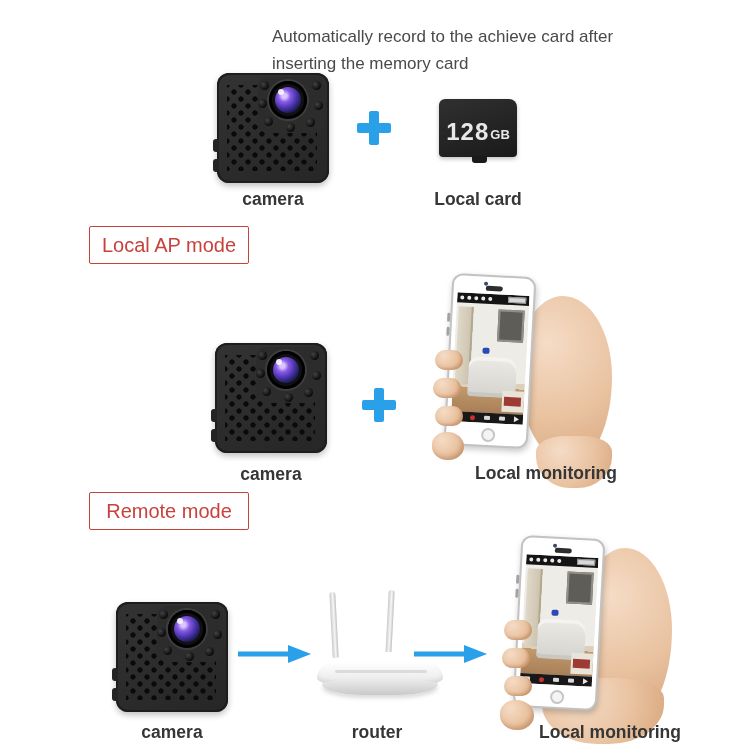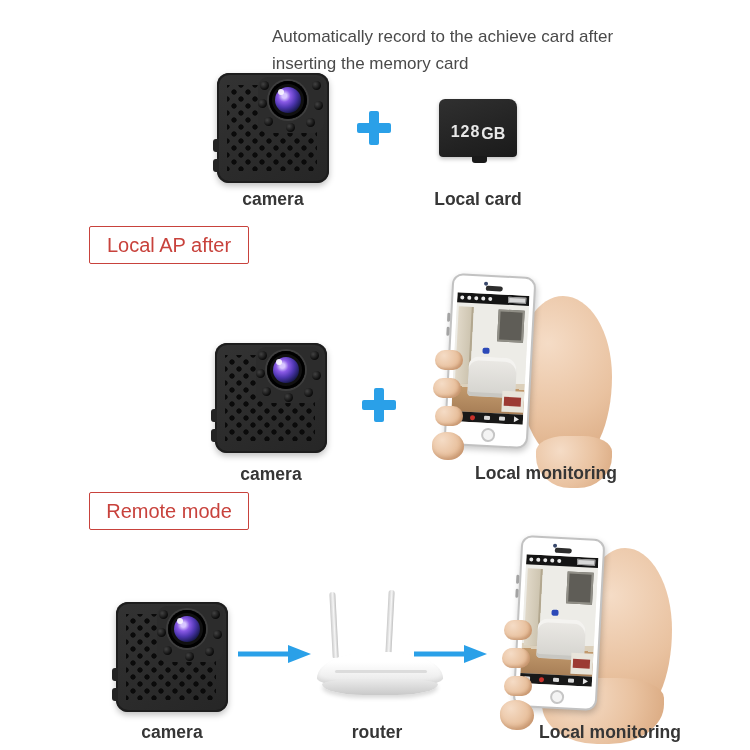--- a/index.html
+++ b/index.html
@@ -45,22 +45,22 @@
   .led-e { right:56px; top:44px; }
   .led-f { right:62px; top:26px; }
   .led-g { right:60px; top:8px; }
   .cam-tab { left:-4px; width:6px; height:13px; background:#242424; border-radius:3px 0 0 3px; }
   .tab1 { top:66px; } .tab2 { top:86px; }
 
   
   .sdcard { position:absolute; left:439px; top:99px; width:78px; height:58px;
     background:linear-gradient(160deg,#303030,#1a1a1a); border-radius:6px 8px 4px 4px;
     display:flex; align-items:center; justify-content:center; box-shadow:0 2px 4px rgba(0,0,0,.25); }
-  .sd-num  { color:#e8e8e8; font-size:16px; font-weight:bold; letter-spacing:1px;margin-top:7px; }
-  .sd-unit { color:#e8e8e8; font-size:16px; font-weight:bold; margin-left:1px; margin-top:12px; }
+  .sd-num  { color:#e8e8e8; font-size:24px; font-weight:bold; letter-spacing:1px;margin-top:7px; }
+  .sd-unit { color:#e8e8e8; font-size:13px; font-weight:bold; margin-left:1px; margin-top:12px; }
   .sd-tab { bottom:-6px; left:33px; width:15px; height:7px; background:#1a1a1a; border-radius:0 0 3px 3px; }
 
   
   .arrow { position:absolute; width:76px; height:20px; }
 
   
   .router { position:absolute; left:317px; top:592px; width:126px; height:112px; }
   .antenna { position:absolute; width:6px; height:66px; background:linear-gradient(90deg,#c9c9c9,#f6f6f6 55%,#bfbfbf);
     border-radius:3px 3px 1px 1px; }
   .ant-l { left:14px; top:0; transform:rotate(-3deg); }
@@ -143,21 +143,21 @@
   <div class="sdcard">
     <span class="sd-num">128</span>
     <span class="sd-unit">GB</span>
     <i class="sd-tab"></i>
   </div>
 
   <div class="lbl" style="left:217px;top:189px;width:112px">camera</div>
   <div class="lbl" style="left:418px;top:189px;width:120px">Local card</div>
 
   <div class="title-box" style="top:226px">
-    <span>Local AP after</span>
+    <span>Local AP mode</span>
   </div>
   <div class="desc" style="top:228px">
   </div>
 
   <div class="camera" style="left:215px;top:343px">
     <div class="cam-holes"></div>
     <div class="cam-panel"></div>
     <i class="cam-led led-a"></i>
     <i class="cam-led led-b"></i>
     <i class="cam-led led-c"></i>

